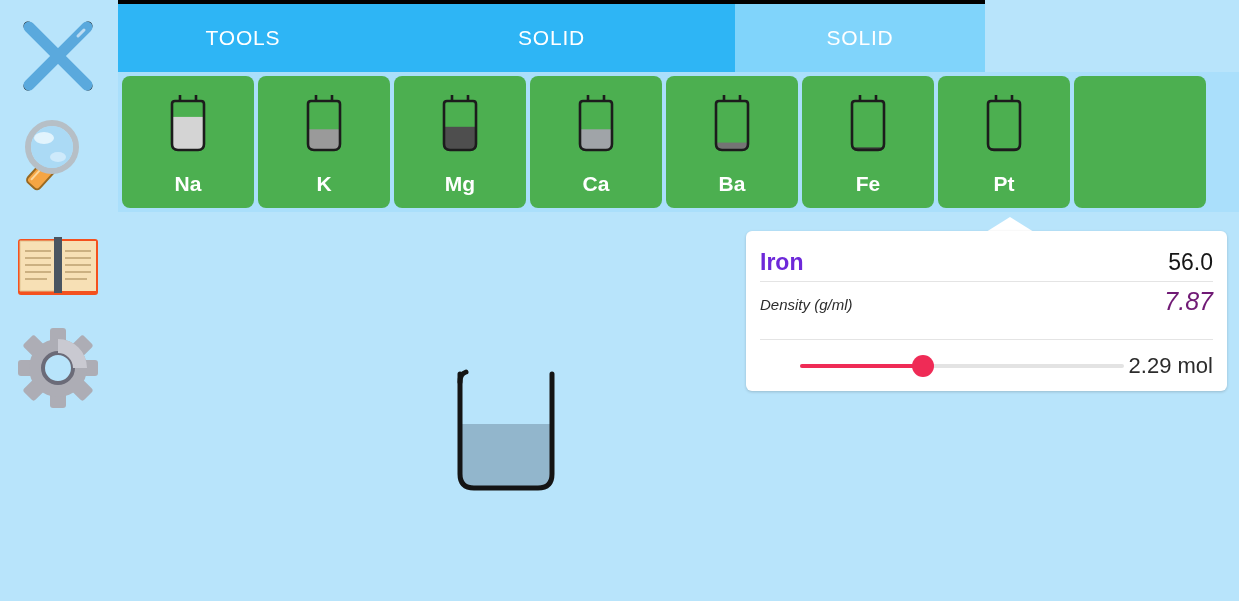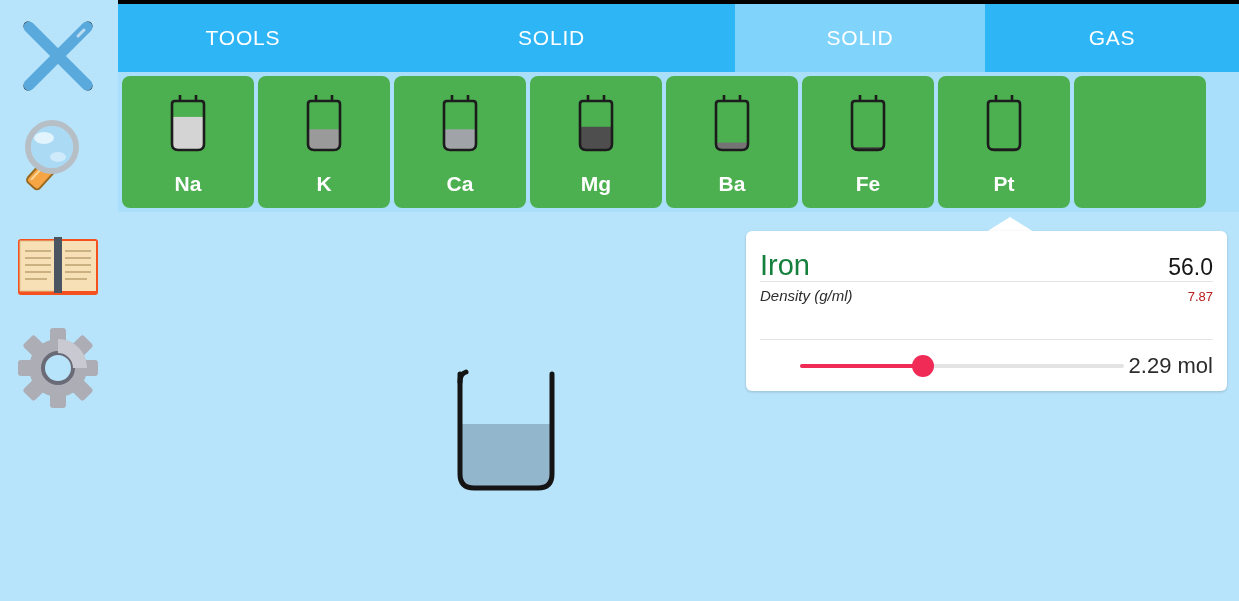--- a/index.html
+++ b/index.html
@@ -113,36 +113,36 @@
     border-bottom: 15px solid #ffffff;
   }
   .pop-row {
     position: absolute;
     left: 14px; right: 14px;
     display: flex; align-items: baseline;
     justify-content: space-between;
   }
   #pop-row-title { top: 18px; }
   #pop-title {
-    font-size: 29px; font-weight: normal; color: #15803d;
+    font-size: 23px; font-weight: bold; color: #6d28d9;
   }
   #pop-mass {
     font-size: 23px; font-weight: normal; color: #161616;
   }
   #pop-divider-1 {
     position: absolute;
     left: 14px; right: 14px; top: 50px;
     height: 1px; background: #e4e4e4;
   }
   #pop-row-density { top: 56px; }
   #pop-density-label {
     font-size: 15px; font-style: italic; color: #2c2c2c;
   }
   #pop-density-value {
-    font-size: 13px; color: #b91c1c;
+    font-size: 25px; font-style: italic; color: #701a75;
   }
   #pop-divider-2 {
     position: absolute;
     left: 14px; right: 14px; top: 108px;
     height: 1px; background: #e4e4e4;
   }
   #slider-area {
     position: absolute;
     left: 32px; right: 14px; top: 118px;
     height: 34px;
@@ -265,21 +265,20 @@
         </svg>
       </span>
     </div>
 
   </div>
 
   <div id="tabbar">
     <div class="tab tab-tools">TOOLS</div>
     <div class="tab tab-liquid">SOLID</div>
     <div class="tab tab-solid active">SOLID</div>
-    <div class="tab tab-gas">GAS</div>
   </div>
 
   <div id="cardstrip">
 
     <div class="card">
       <span class="card-icon">
         <svg width="46" height="66" viewBox="0 0 46 66">
           <clipPath id="cp0">
               <path d="M7 12 q0 -3 3 -3 h26 q3 0 3 3 v40 q0 6 -6 6 h-20 q-6 0 -6 -6 Z"></path>
             </clipPath>
@@ -307,49 +306,49 @@
           <line x1="15" y1="3" x2="15" y2="9" stroke="#1c1c1c" stroke-width="2.6"></line>
           <line x1="31" y1="3" x2="31" y2="9" stroke="#1c1c1c" stroke-width="2.6"></line>
         </svg>
       </span>
       <div class="card-label">K</div>
     </div>
 
     <div class="card">
       <span class="card-icon">
         <svg width="46" height="66" viewBox="0 0 46 66">
+          <clipPath id="cp2">
+              <path d="M7 12 q0 -3 3 -3 h26 q3 0 3 3 v40 q0 6 -6 6 h-20 q-6 0 -6 -6 Z"></path>
+            </clipPath>
+          <g clip-path="url(#cp2)">
+              <rect x="0" y="34.8" width="46" height="42" fill="#4e4e4e"></rect>
+            </g>
+          <path d="M7 12 q0 -3 3 -3 h26 q3 0 3 3 v40 q0 6 -6 6 h-20 q-6 0 -6 -6 Z" fill="none" stroke="#1c1c1c" stroke-width="2.6"></path>
+          <line x1="15" y1="3" x2="15" y2="9" stroke="#1c1c1c" stroke-width="2.6"></line>
+          <line x1="31" y1="3" x2="31" y2="9" stroke="#1c1c1c" stroke-width="2.6"></line>
+        </svg>
+      </span>
+      <div class="card-label">Mg</div>
+    </div>
+
+    <div class="card">
+      <span class="card-icon">
+        <svg width="46" height="66" viewBox="0 0 46 66">
           <clipPath id="cp3">
               <path d="M7 12 q0 -3 3 -3 h26 q3 0 3 3 v40 q0 6 -6 6 h-20 q-6 0 -6 -6 Z"></path>
             </clipPath>
           <g clip-path="url(#cp3)">
               <rect x="0" y="37.3" width="46" height="42" fill="#a0a4a8"></rect>
             </g>
           <path d="M7 12 q0 -3 3 -3 h26 q3 0 3 3 v40 q0 6 -6 6 h-20 q-6 0 -6 -6 Z" fill="none" stroke="#1c1c1c" stroke-width="2.6"></path>
           <line x1="15" y1="3" x2="15" y2="9" stroke="#1c1c1c" stroke-width="2.6"></line>
           <line x1="31" y1="3" x2="31" y2="9" stroke="#1c1c1c" stroke-width="2.6"></line>
         </svg>
       </span>
       <div class="card-label">Ca</div>
-    </div>
-
-    <div class="card">
-      <span class="card-icon">
-        <svg width="46" height="66" viewBox="0 0 46 66">
-          <clipPath id="cp2">
-              <path d="M7 12 q0 -3 3 -3 h26 q3 0 3 3 v40 q0 6 -6 6 h-20 q-6 0 -6 -6 Z"></path>
-            </clipPath>
-          <g clip-path="url(#cp2)">
-              <rect x="0" y="34.8" width="46" height="42" fill="#4e4e4e"></rect>
-            </g>
-          <path d="M7 12 q0 -3 3 -3 h26 q3 0 3 3 v40 q0 6 -6 6 h-20 q-6 0 -6 -6 Z" fill="none" stroke="#1c1c1c" stroke-width="2.6"></path>
-          <line x1="15" y1="3" x2="15" y2="9" stroke="#1c1c1c" stroke-width="2.6"></line>
-          <line x1="31" y1="3" x2="31" y2="9" stroke="#1c1c1c" stroke-width="2.6"></line>
-        </svg>
-      </span>
-      <div class="card-label">Mg</div>
     </div>
 
     <div class="card">
       <span class="card-icon">
         <svg width="46" height="66" viewBox="0 0 46 66">
           <clipPath id="cp4">
               <path d="M7 12 q0 -3 3 -3 h26 q3 0 3 3 v40 q0 6 -6 6 h-20 q-6 0 -6 -6 Z"></path>
             </clipPath>
           <g clip-path="url(#cp4)">
               <rect x="0" y="50.6" width="46" height="42" fill="#747474"></rect>

